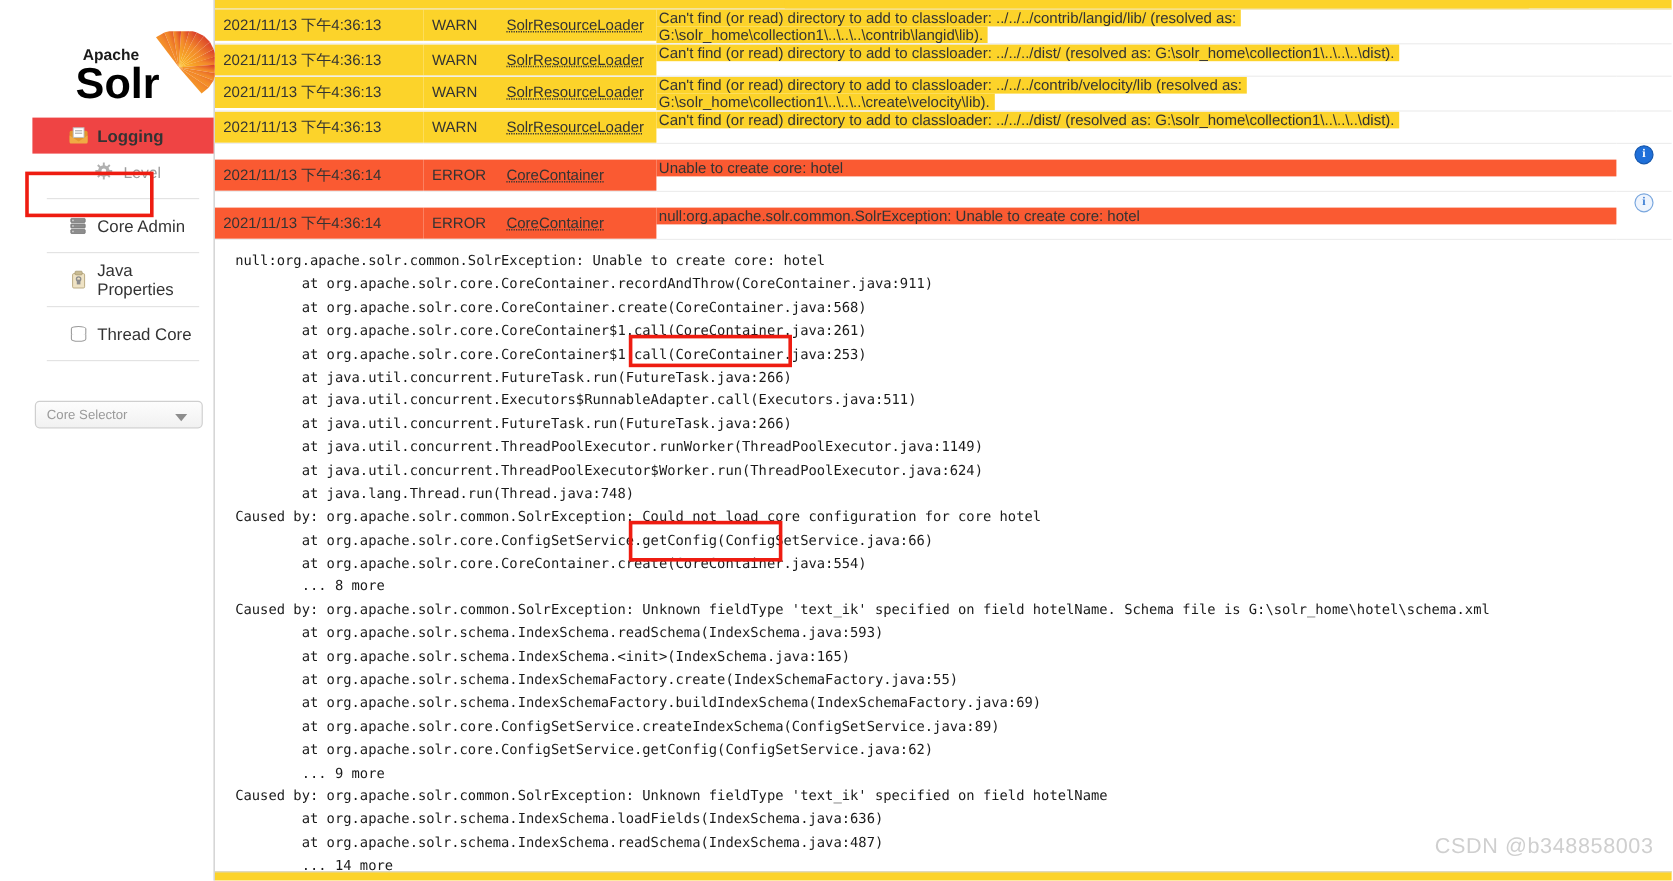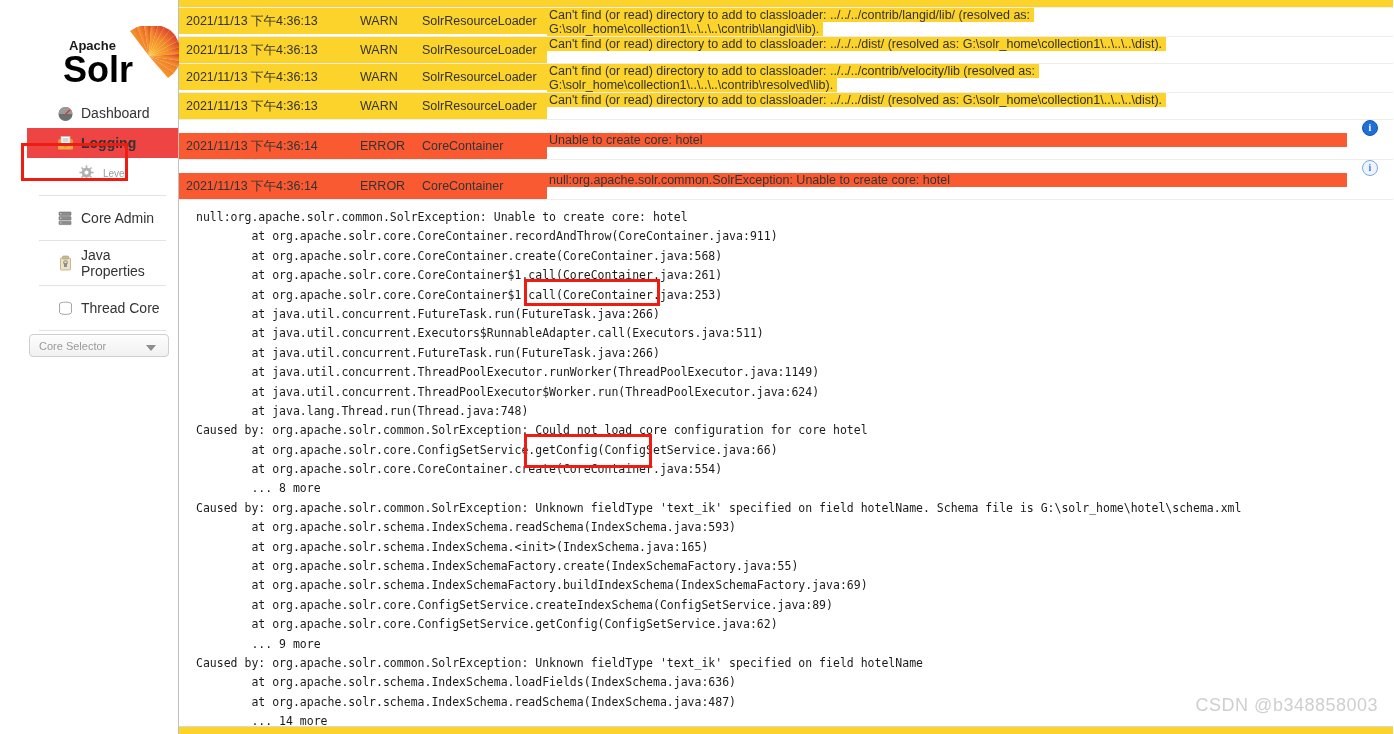--- a/index.html
+++ b/index.html
@@ -64,21 +64,21 @@
     flex: 0 0 auto;
     position: relative;
   }
   .nav-item.active {
     background: #ef4444;
     font-weight: bold;
   }
   .nav-item.sub {
     padding-left: 52px;
     color: #9b9b9b;
-    font-size: 10px;
+    font-size: 13px;
   }
   .nav-sep {
     border-top: 1px solid #e3e3e3;
     margin: 7px 12px 7px 12px;
   }
 
   
   .annot-box {
     position: absolute;
     border: 3px solid #ee1c11;
@@ -149,20 +149,21 @@
   .fill { display: inline-block; }
   .cell-fill {
     display: block;
     padding: 4px 7px 4px 7px;
     line-height: 18px;
     box-sizing: border-box;
   }
   .msg-fill span.line { display: block; width: fit-content; padding: 0 4px 0 2px; }
 
   .logger-link {
+    text-decoration: underline;
     text-decoration-style: dotted;
     color: #333;
     cursor: pointer;
     text-align: right;
   }
 
   .info-cell { text-align: center; padding-top: 5px; }
   .info-icon {
     display: inline-block;
     width: 14px; height: 14px;
@@ -267,30 +268,20 @@
             </g>
           </g>
           <text x="16" y="24" font-family="'Liberation Sans',sans-serif" font-size="13" font-weight="bold" fill="#1a1a1a">Apache</text>
           <text x="10" y="56" font-family="'Liberation Sans',sans-serif" font-size="36" font-weight="bold" fill="#000">Solr</text>
         </g>
       </svg>
     </div>
 
     <div class="nav-list">
 
-      <div class="nav-item">
-        <span class="nav-ico">
-          <svg width="17" height="17" viewBox="0 0 17 17">
-            <circle cx="8.5" cy="9" r="7" fill="#6e6e6e"></circle>
-            <path d="M1.5,9 a7,7 0 0 1 14,0 Z" fill="#9a9a9a"></path>
-            <line x1="8.5" y1="9" x2="13" y2="5" stroke="#d23b2a" stroke-width="1.5"></line>
-          </svg>
-        </span>
-        <span>Dashboard</span>
-      </div>
 
       <div class="nav-item active">
         <span class="nav-ico">
           <svg width="17" height="17" viewBox="0 0 17 17">
             <rect x="1" y="4" width="15" height="10" rx="1.5" fill="#e2972f"></rect>
             <rect x="4" y="1.5" width="9" height="8" fill="#ffffff" stroke="#bdbdbd" stroke-width="0.8"></rect>
             <line x1="5.5" y1="4" x2="11.5" y2="4" stroke="#9a9a9a" stroke-width="0.8"></line>
             <line x1="5.5" y1="6" x2="11.5" y2="6" stroke="#9a9a9a" stroke-width="0.8"></line>
             <path d="M1,8 L8.5,13 L16,8 L16,13.5 A1,1 0 0 1 15,14.5 L2,14.5 A1,1 0 0 1 1,13.5 Z" fill="#f0ab44"></path>
           </svg>
@@ -421,21 +412,21 @@
             <span class="cell-fill fill">2021/11/13 下午4:36:13</span>
           </td>
           <td class="col-level">
             <span class="cell-fill fill">WARN</span>
           </td>
           <td class="col-logger">
             <span class="cell-fill fill"><span class="logger-link">SolrResourceLoader</span></span>
           </td>
           <td class="col-msg msg-fill">
             <span class="line fill">Can't find (or read) directory to add to classloader: ../../../contrib/velocity/lib (resolved as:</span>
-            <span class="line fill">G:\solr_home\collection1\..\..\..\contrib\resolved\lib).</span>
+            <span class="line fill">G:\solr_home\collection1\..\..\..\create\velocity\lib).</span>
           </td>
           <td class="col-info info-cell"></td>
         </tr>
 
         <tr class="log-row lv-warn">
           <td class="col-date">
             <span class="cell-fill fill">2021/11/13 下午4:36:13</span>
           </td>
           <td class="col-level">
             <span class="cell-fill fill">WARN</span>

